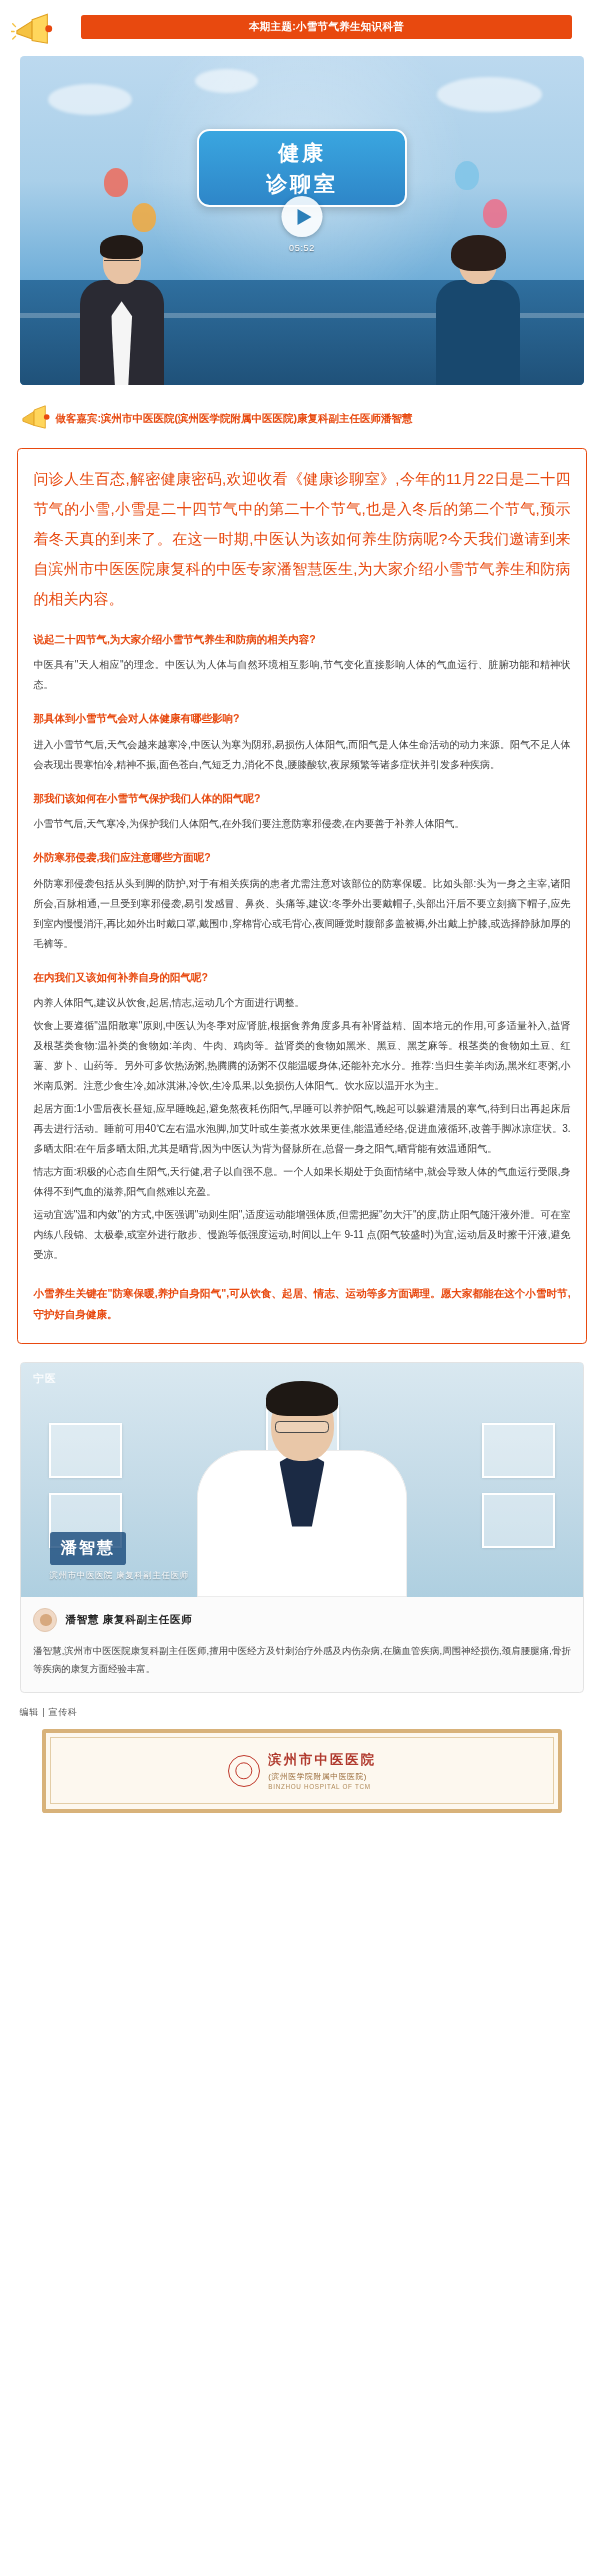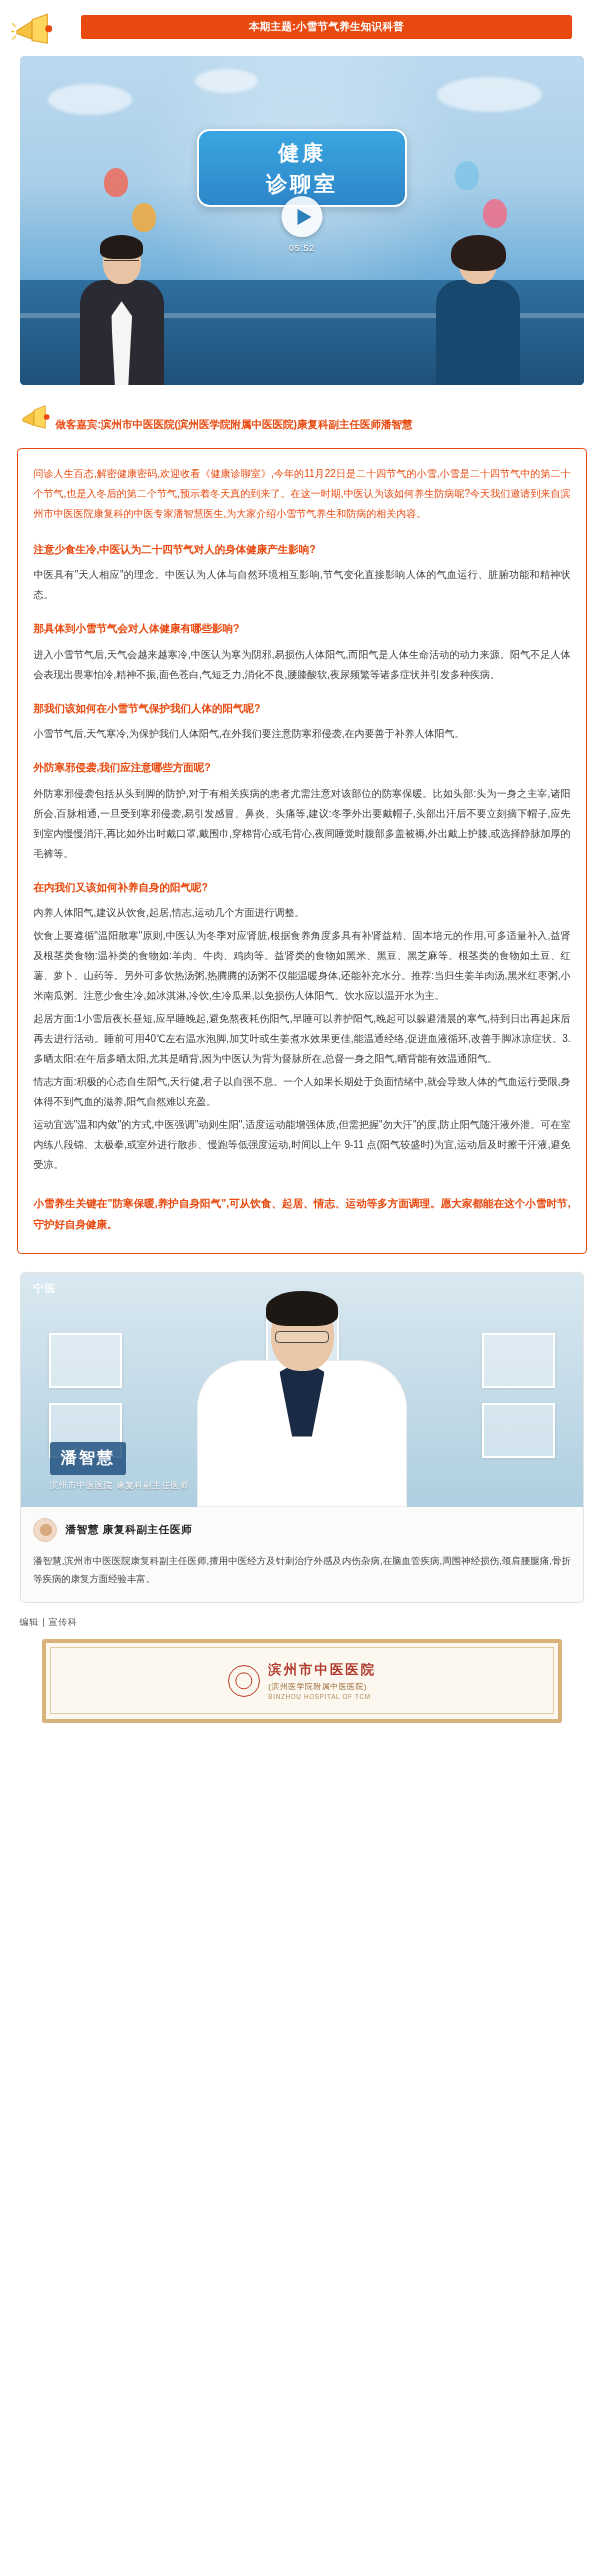--- a/index.html
+++ b/index.html
@@ -187,21 +187,21 @@
     clip-path: polygon(50% 0, 100% 18%, 82% 100%, 18% 100%, 0 18%);
   }
 
   
   .speaker-row {
     margin: 14px 19.6px 0 19.6px;
     position: relative;
     padding: 4.2px 11.2px 4.2px 36px;
     min-height: 39px;
     display: flex;
-    align-items: flex-end;
+    align-items: center;
   }
   .speaker-row .text {
     color: #e8490f;
     font-size: 10.5px;
     font-weight: bold;
     line-height: 1.7;
   }
   .mini-horn {
     position: absolute;
     left: 0; top: 4.2px;
@@ -211,21 +211,21 @@
   
   .article {
     margin: 9.8px 17px 0 17px;
     border: 1.4px solid #e8490f;
     border-radius: 4.2px;
     padding: 15.4px 15.4px 18px 15.4px;
     background: #ffffff;
   }
   .lede {
     color: #e8490f;
-    font-size: 10px;
+    font-size: 15px;
     line-height: 2.0;
     text-align: justify;
     margin-bottom: 15.4px;
   }
   .q {
     color: #e8490f;
     font-size: 10.5px;
     font-weight: bold;
     line-height: 1.9;
     margin: 14px 0 5.6px 0;
@@ -509,21 +509,21 @@
         <path d="M20 10 L36 4 L36 36 L20 32 Z" fill="#ffd65c" stroke="#e0a021" stroke-width="1.2"></path>
         <circle cx="38" cy="20" r="4" fill="#e8490f"></circle>
       </svg>
     </div>
     <div class="text">做客嘉宾:滨州市中医医院(滨州医学院附属中医医院)康复科副主任医师潘智慧</div>
   </div>
 
   <div class="article">
     <div class="lede">问诊人生百态,解密健康密码,欢迎收看《健康诊聊室》,今年的11月22日是二十四节气的小雪,小雪是二十四节气中的第二十个节气,也是入冬后的第二个节气,预示着冬天真的到来了。在这一时期,中医认为该如何养生防病呢?今天我们邀请到来自滨州市中医医院康复科的中医专家潘智慧医生,为大家介绍小雪节气养生和防病的相关内容。</div>
 
-    <div class="q">注意少食生冷,中医认为二十四节气对人的身体健康产生影响?</div>
+    <div class="q">说起二十四节气,为大家介绍小雪节气养生和防病的相关内容?</div>
     <div class="a">中医具有"天人相应"的理念。中医认为人体与自然环境相互影响,节气变化直接影响人体的气血运行、脏腑功能和精神状态。</div>
 
     <div class="q">那具体到小雪节气会对人体健康有哪些影响?</div>
     <div class="a">进入小雪节气后,天气会越来越寒冷,中医认为寒为阴邪,易损伤人体阳气,而阳气是人体生命活动的动力来源。阳气不足人体会表现出畏寒怕冷,精神不振,面色苍白,气短乏力,消化不良,腰膝酸软,夜尿频繁等诸多症状并引发多种疾病。</div>
 
     <div class="q">那我们该如何在小雪节气保护我们人体的阳气呢?</div>
     <div class="a">小雪节气后,天气寒冷,为保护我们人体阳气,在外我们要注意防寒邪侵袭,在内要善于补养人体阳气。</div>
 
     <div class="q">外防寒邪侵袭,我们应注意哪些方面呢?</div>
     <div class="a">外防寒邪侵袭包括从头到脚的防护,对于有相关疾病的患者尤需注意对该部位的防寒保暖。比如头部:头为一身之主宰,诸阳所会,百脉相通,一旦受到寒邪侵袭,易引发感冒、鼻炎、头痛等,建议:冬季外出要戴帽子,头部出汗后不要立刻摘下帽子,应先到室内慢慢消汗,再比如外出时戴口罩,戴围巾,穿棉背心或毛背心,夜间睡觉时腹部多盖被褥,外出戴上护膝,或选择静脉加厚的毛裤等。</div>

